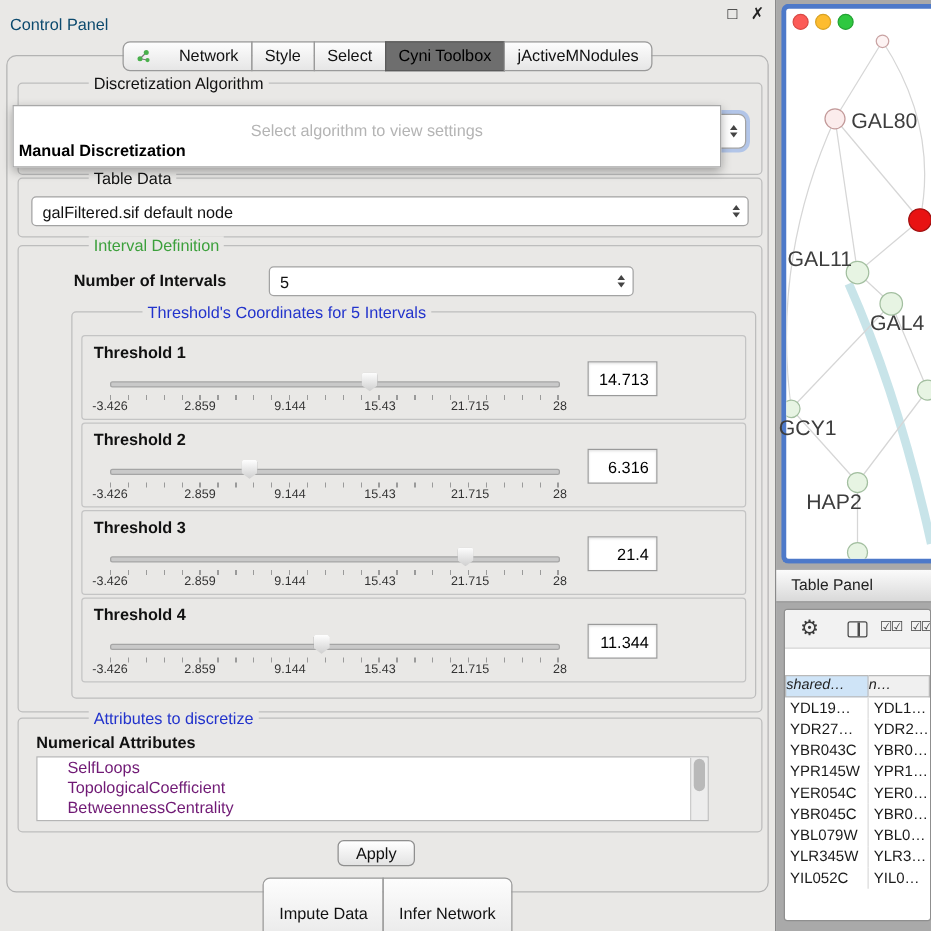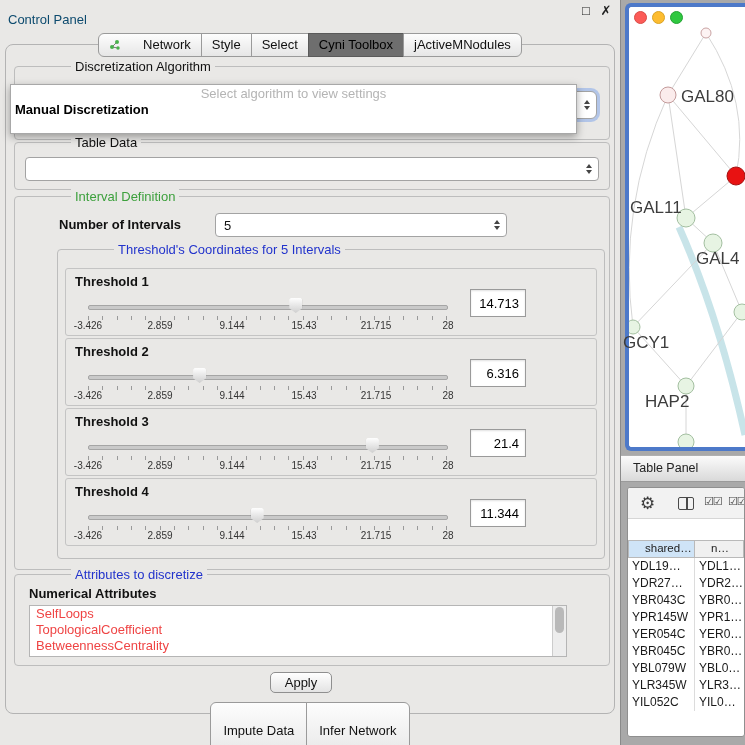--- a/index.html
+++ b/index.html
@@ -47,21 +47,21 @@
   .stepper{position:absolute;right:6px;top:50%;transform:translateY(-50%);
            display:flex;flex-direction:column;gap:2px;}
   .stepper i{display:block;width:0;height:0;border-left:3.5px solid transparent;border-right:3.5px solid transparent;}
   .stepper .up{border-bottom:4.5px solid #444;}
   .stepper .dn{border-top:4.5px solid #444;}
 
   
   .popup{position:absolute;left:10px;top:84px;width:567px;height:50px;background:#fff;
          border:1px solid #a8a8a8;box-shadow:0 3px 8px rgba(0,0,0,.35);z-index:10;
          font-size:13px;box-sizing:border-box;}
-  .popup .ph{height:16px;line-height:16px;text-align:center;color:#b4b4b4;padding-top:1px;}
+  .popup .ph{height:16px;line-height:16px;text-align:center;color:#b4b4b4;padding-top:1px;margin-top:11px;}
   .popup .opt{height:15px;line-height:15px;padding-left:4px;color:#000;}
   .popup .opt.b{font-weight:bold;}
 
   
   .thr-block{position:absolute;left:7px;width:530px;height:66px;border:1px solid #c4c4c4;border-radius:3px;}
   .thr-label{position:absolute;left:9px;top:5px;font-size:13px;font-weight:bold;color:#111;}
   .track-wrap{position:absolute;left:22px;top:28px;width:360px;height:18px;}
   .track{position:absolute;left:0;right:0;top:8px;height:3px;background:#c9c9c9;
          border:1px solid #a5a5a5;border-radius:2px;}
   .slider-thumb{position:absolute;top:1px;width:13px;height:15px;
@@ -74,21 +74,21 @@
   .axis-labels span{position:absolute;transform:translateX(-50%);font-size:10px;color:#333;white-space:nowrap;}
   .thr-value{position:absolute;left:404px;top:20px;width:56px;height:28px;background:#fff;
          border:1px solid #9a9a9a;box-shadow:inset 0 1px 2px rgba(0,0,0,.12);
          font-size:13px;line-height:28px;text-align:right;padding-right:6px;box-sizing:border-box;color:#000;}
 
   .boldlabel{position:absolute;font-size:13px;font-weight:bold;color:#111;}
 
   
   .listbox{position:absolute;left:14px;top:30px;width:538px;height:52px;background:#fff;
            border:1px solid #b5b5b5;overflow:hidden;box-sizing:border-box;}
-  .listbox .li{font-size:13px;line-height:16px;padding-left:6px;color:#ef4444;white-space:nowrap;}
+  .listbox .li{font-size:13px;line-height:16px;padding-left:24px;color:#701a75;white-space:nowrap;}
   .vscroll{position:absolute;right:0;top:0;bottom:0;width:13px;background:#ededed;border-left:1px solid #cccccc;}
   .vscroll .thumb{position:absolute;left:1.5px;top:1px;width:9px;height:26px;background:#b9b9b9;border-radius:5px;}
 
   .applybtn{position:absolute;left:270px;top:672px;width:62px;height:21px;border:1px solid #8f8f8f;
             border-radius:5px;background:linear-gradient(#ffffff,#e3e3e3);font-size:13px;
             line-height:19px;text-align:center;color:#111;box-sizing:border-box;}
 
   
   .netwin{position:absolute;left:625px;top:3px;width:120px;height:448px;background:#fff;
           border:4px solid var(--network_frame,#4d79c9);border-right:none;
@@ -112,22 +112,22 @@
                border-bottom:1px solid #d6d6d6;}
   .gear{position:absolute;left:12px;top:4px;font-size:17px;color:#3c3c3c;
         font-family:"DejaVu Sans",sans-serif;line-height:22px;}
   .col-icon{position:absolute;left:50px;top:9px;width:14px;height:11px;border:1.5px solid #4a4a4a;border-radius:2px;}
   .col-icon:before{content:'';position:absolute;left:50%;top:0;bottom:0;width:1.5px;background:#4a4a4a;}
   .checks{position:absolute;top:7px;font-size:11px;color:#3f3f3f;letter-spacing:-1px;
           font-family:"DejaVu Sans",sans-serif;white-space:nowrap;}
   .ck1{left:76px;} .ck2{left:100px;}
 
   .thead{position:absolute;left:0;top:52px;width:100%;height:18px;display:flex;font-size:11.5px;}
-  .thcell{box-sizing:border-box;border:1px solid #b9b9b9;border-left:none;padding:1px 0 0 16px;
-          overflow:hidden;white-space:nowrap;color:#222;}
+  .thcell{box-sizing:border-box;border:1px solid #b9b9b9;border-left:none;padding:1px 0 0 0;
+          overflow:hidden;white-space:nowrap;color:#222;font-style:italic;}
   .thcell.c0{width:67px;flex:none;border-left:1px solid #b9b9b9;background:var(--header_cell,#cfe4f7);}
   .thcell.c1{flex:1;background:#f0f0f0;}
   .trows{position:absolute;left:0;top:70px;width:100%;bottom:0;overflow:hidden;}
   .trow{display:flex;height:17px;line-height:17px;font-size:12px;background:#fff;}
   .tcell{padding-left:4px;overflow:hidden;white-space:nowrap;color:#1a1a1a;box-sizing:border-box;}
   .tcell.c0{width:67px;flex:none;border-right:1px solid #dcdcdc;}
   .tcell.c1{flex:1;}
 
   .net-tab-icon{display:inline-block;width:12px;height:12px;}
 </style>
@@ -181,20 +181,21 @@
     </div>
 
     <div class="popup">
       <div class="ph">Select algorithm to view settings</div>
       <div class="opt b">Manual Discretization</div>
     </div>
 
     <div class="group" style="left:14px;top:142px;width:594px;height:46px;">
       <span class="gtitle">Table Data</span>
       <div class="combo" style="left:10px;top:14px;width:574px;height:24px;">
+        <span>galFiltered.sif default node</span>
         <span class="stepper">
             <i class="up"></i>
             <i class="dn"></i>
           </span>
       </div>
     </div>
 
     <div class="group" style="left:14px;top:196px;width:594px;height:372px;">
       <span class="gtitle green">Interval Definition</span>
 

